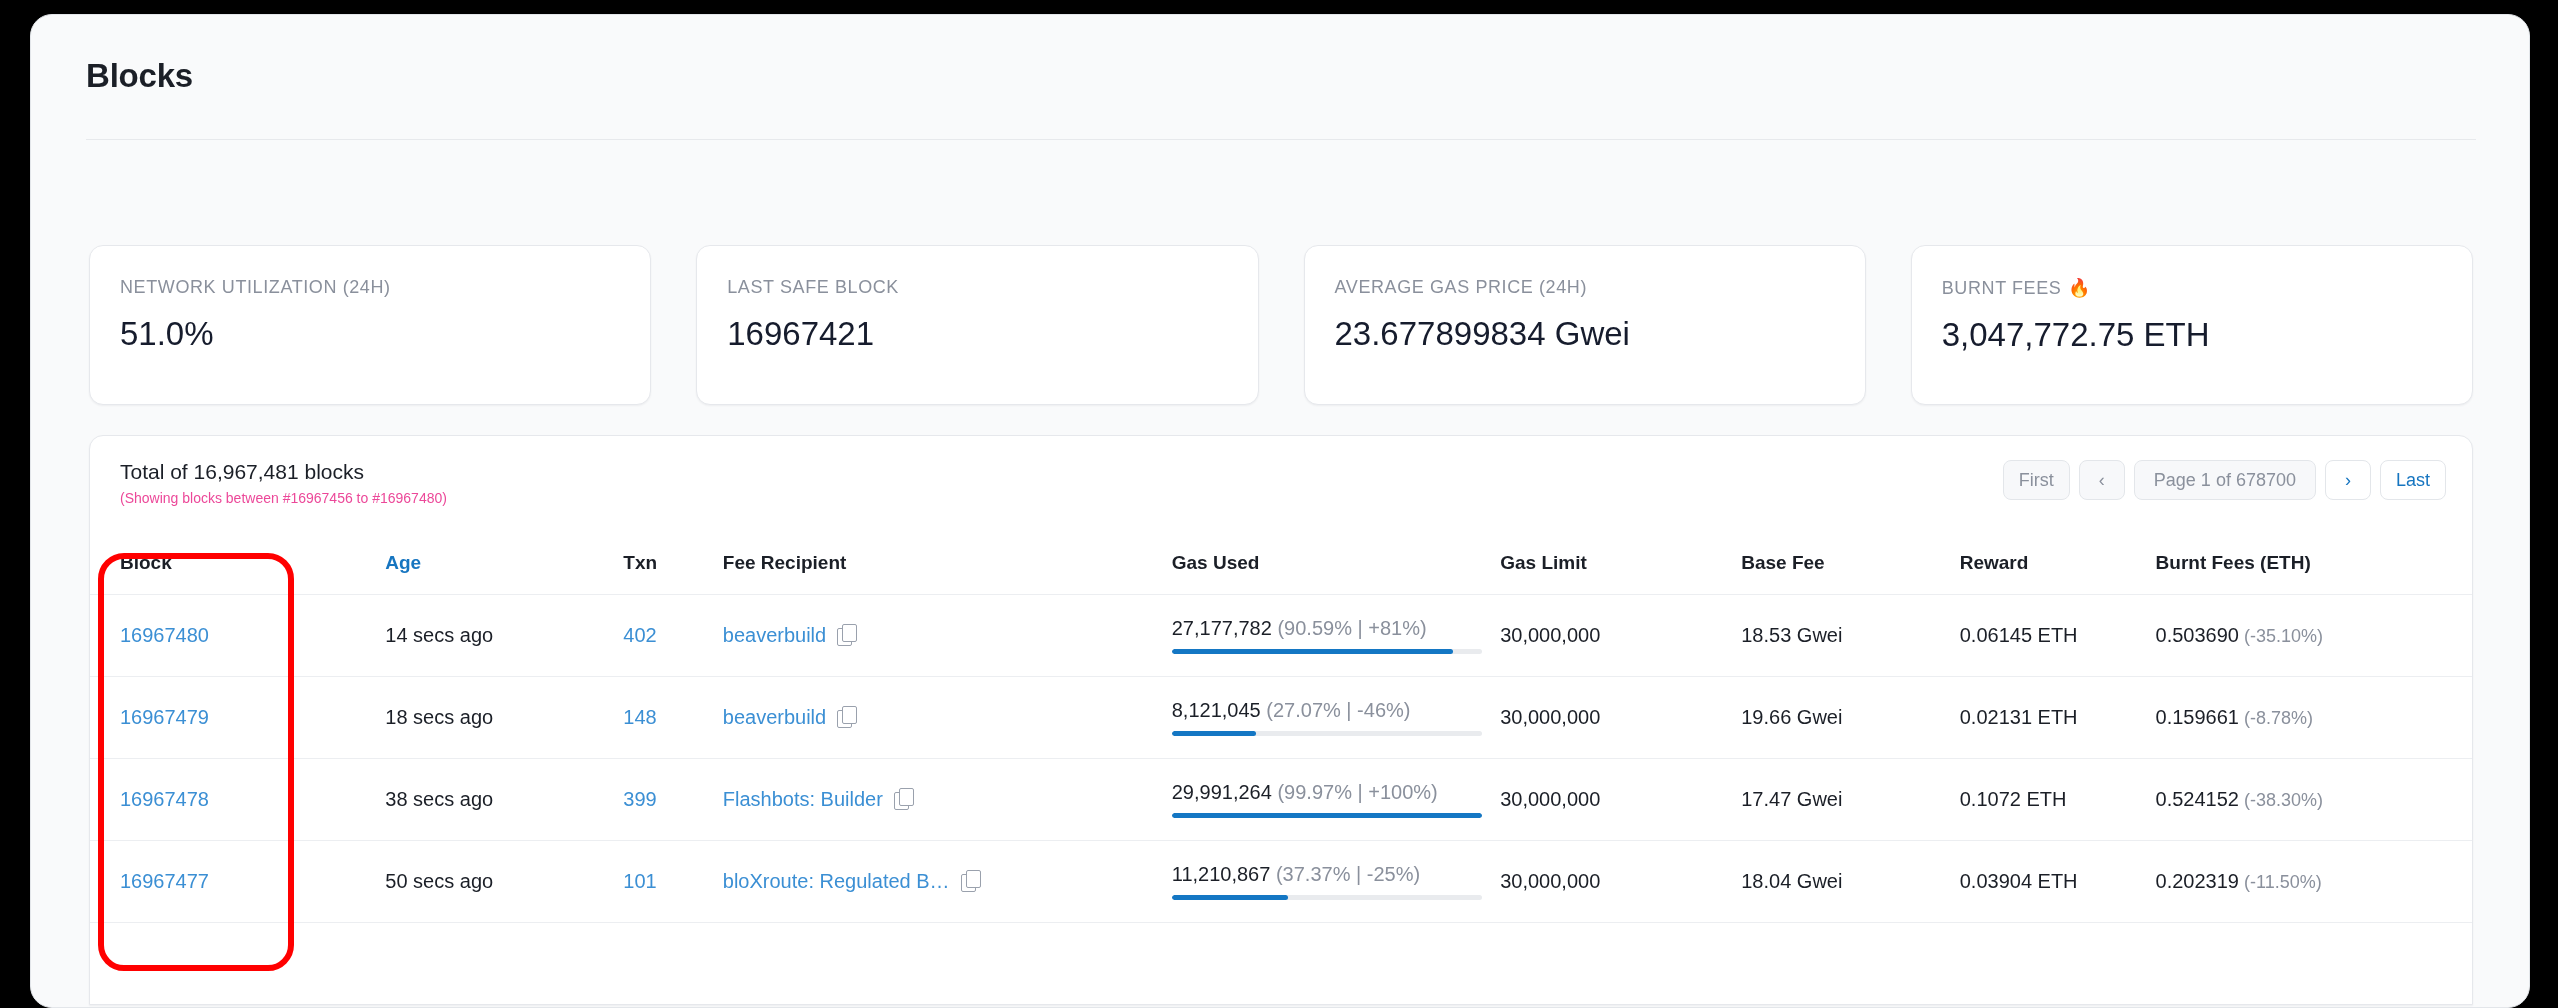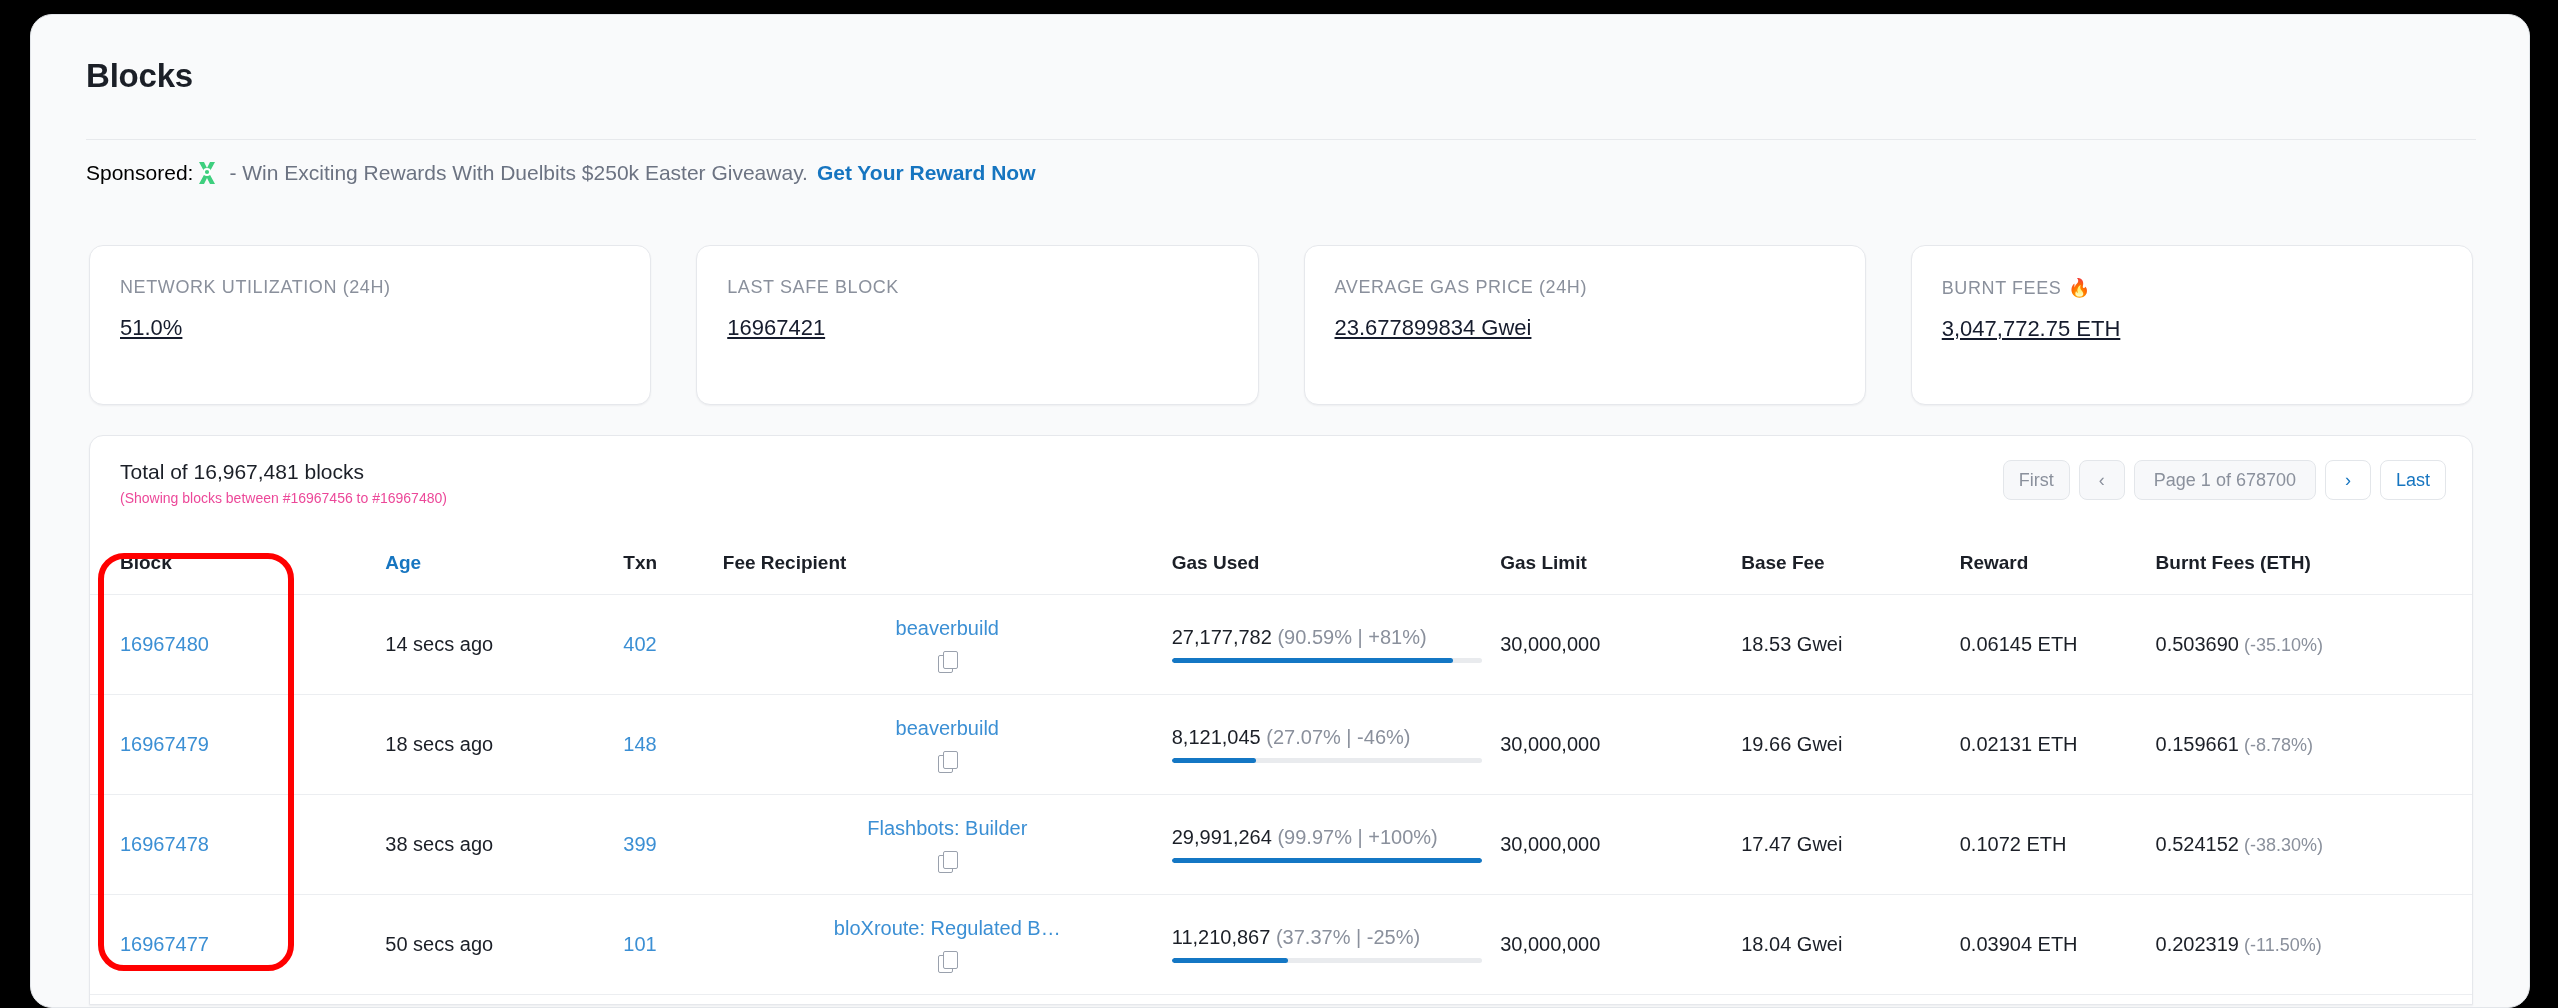--- a/index.html
+++ b/index.html
@@ -100,25 +100,24 @@
     letter-spacing: 0.6px;
     color: #8a909c;
     text-transform: uppercase;
     white-space: nowrap;
     display: flex;
     align-items: center;
     gap: 7px;
   }
   .stat-value {
     margin-top: 17px;
-    font-size: 22px;
+    font-size: 33px;
     color: #161c2d;
     font-weight: 400;
     white-space: nowrap;
-    text-decoration: underline;
   }
 
   
   .table-panel {
     position: absolute;
     left: 58px;
     top: 420px;
     width: 2384px;
     height: 570px;
     background: #ffffff;
@@ -199,23 +198,22 @@
   }
   table.blocks tbody tr:last-child td { border-bottom: 1px solid #eceef1; }
   .c-block { padding-left: 30px !important; }
   a.blue {
     color: #3b8fd4;
     text-decoration: none;
     cursor: pointer;
   }
   .recipient-cell {
     display: flex;
-    align-items: center;
+    align-items: flex-start;
     gap: 11px;
-    flex-direction: column;
   }
   .copy-icon {
     width: 19px;
     height: 21px;
     position: relative;
     display: inline-block;
     cursor: pointer;
     flex: 0 0 auto;
   }
   .copy-icon::before {
@@ -271,32 +269,20 @@
 </style>
 </head>
 <body>
 
 <div class="screen">
   <div class="card-shell">
 
     <div class="page-title">Blocks</div>
     <div class="hr-top"></div>
 
-    <div class="sponsored">
-      <span>Sponsored:</span>
-      <span class="duel-icon">
-        <svg width="28" height="28" viewBox="0 0 28 28">
-          <path d="M6 3 L11 3 L14 9 L17 3 L22 3 L16 14 L22 25 L17 25 L14 19 L11 25 L6 25 L12 14 Z" fill="#3ecf7e"></path>
-          <circle cx="14" cy="13" r="4" fill="#ffffff"></circle>
-          <circle cx="14" cy="13" r="2.1" fill="#3ecf7e"></circle>
-        </svg>
-      </span>
-      <span class="sponsored-text">- Win Exciting Rewards With Duelbits $250k Easter Giveaway.</span>
-      <a class="sponsored-link">Get Your Reward Now</a>
-    </div>
 
     <div class="stats-row">
       <div class="stat-card">
         <div class="stat-label">
           <span>NETWORK UTILIZATION (24H)</span>
         </div>
         <div class="stat-value">51.0%</div>
       </div>
       <div class="stat-card">
         <div class="stat-label">

